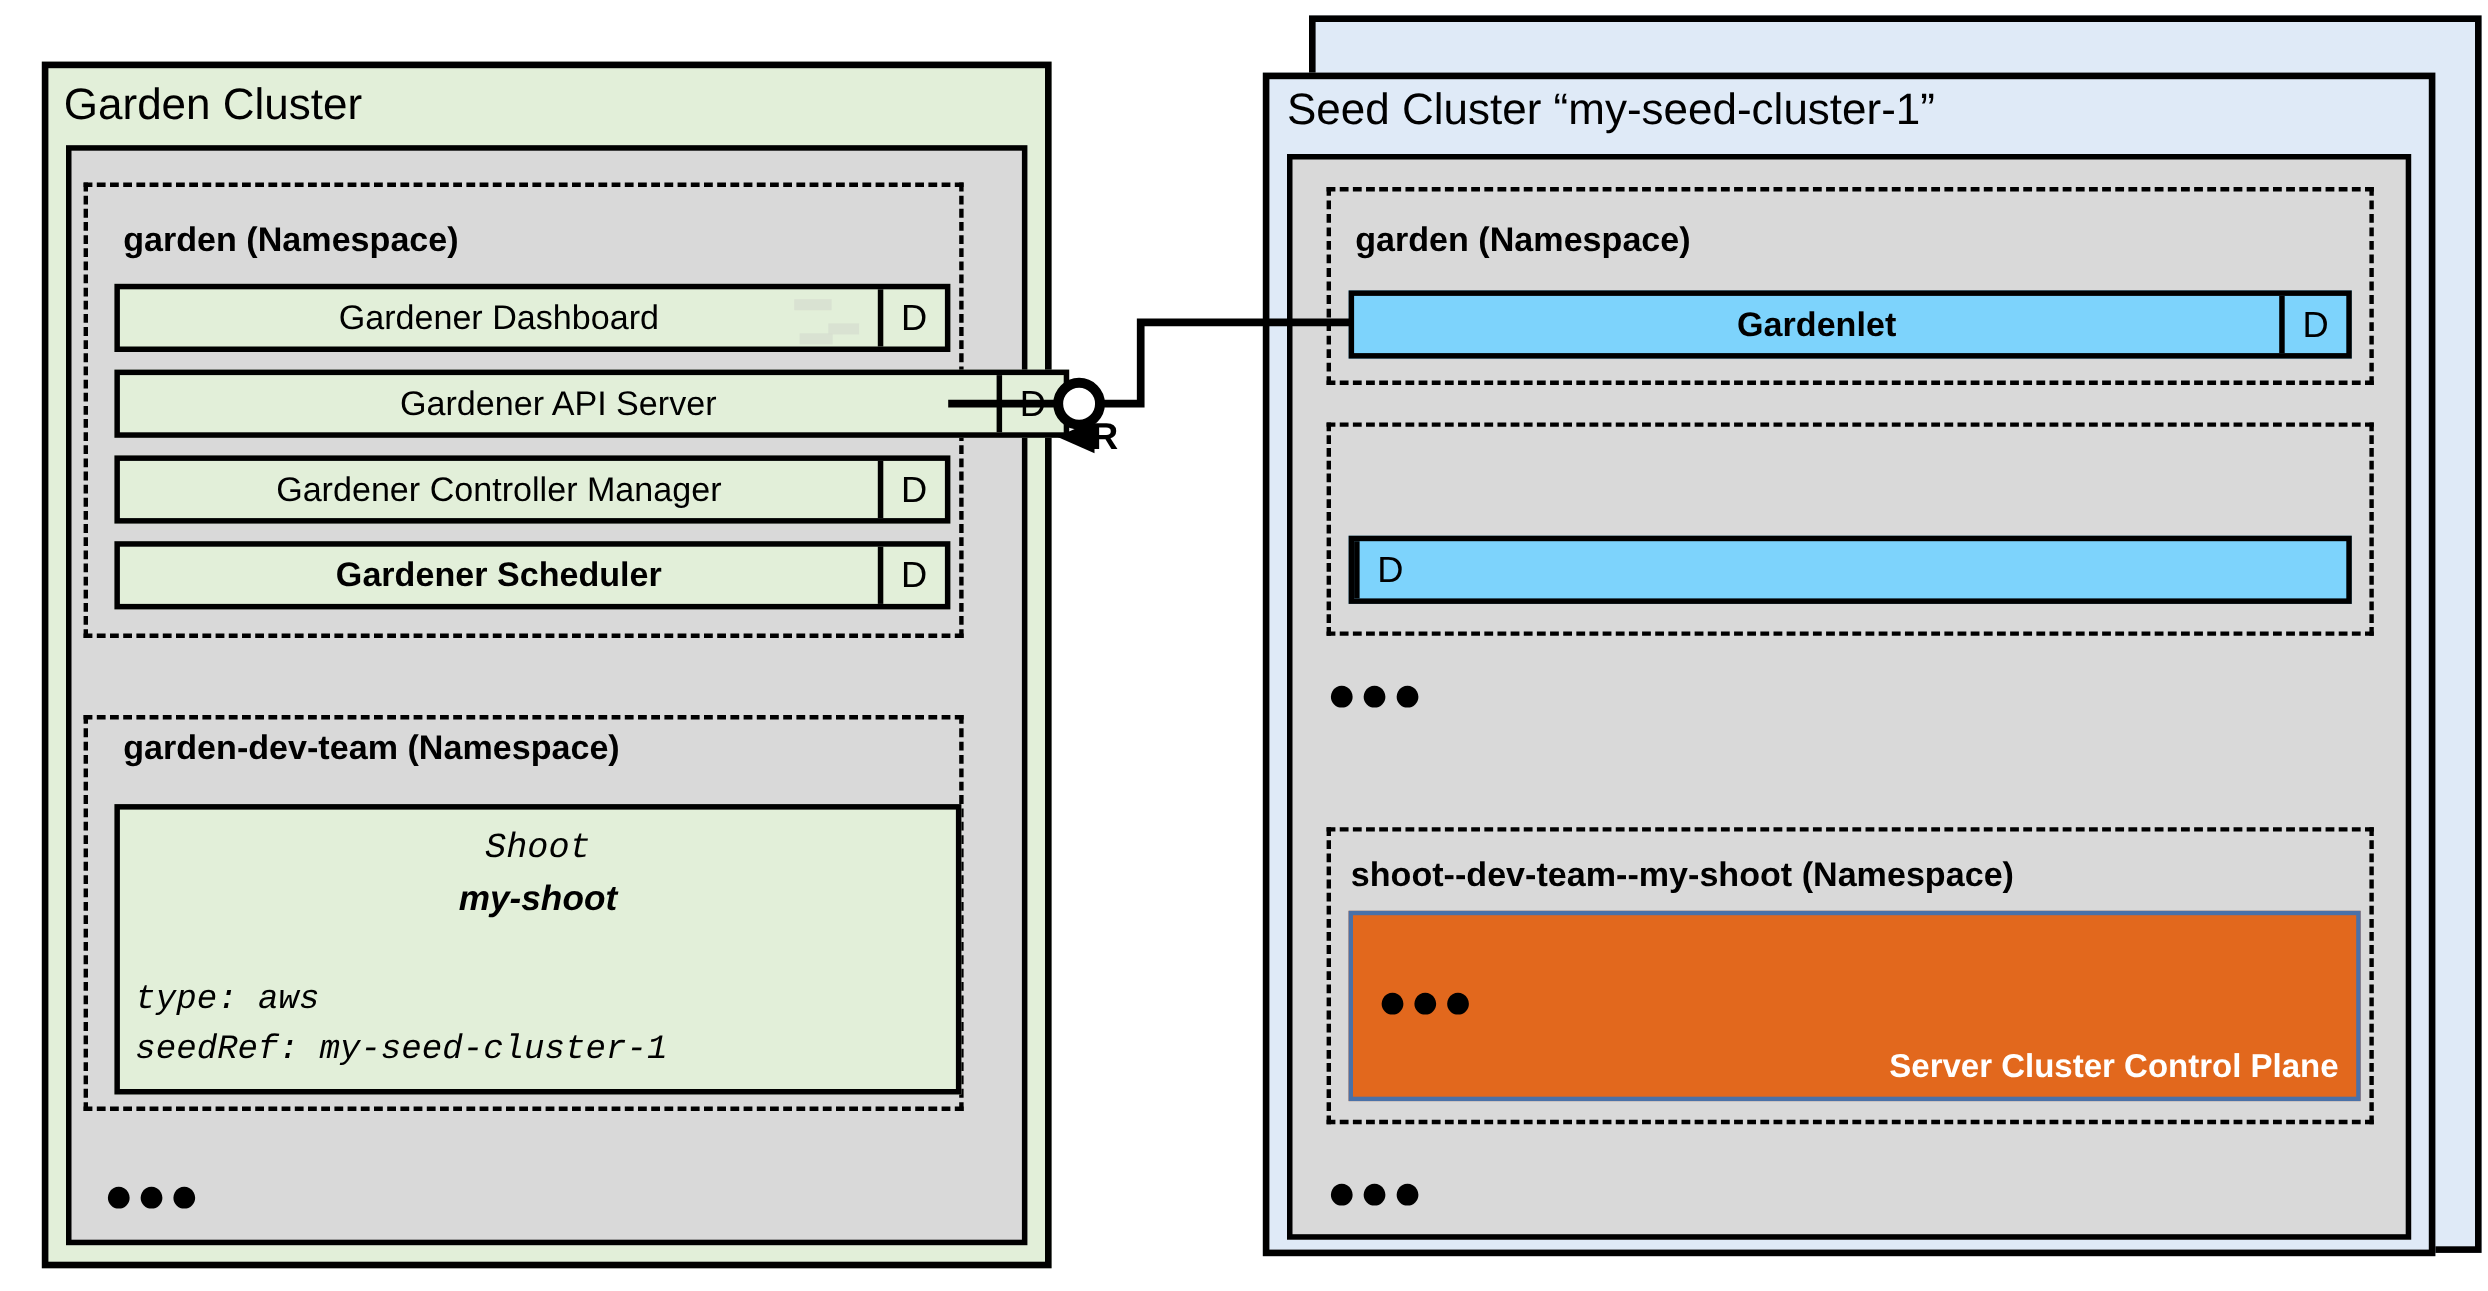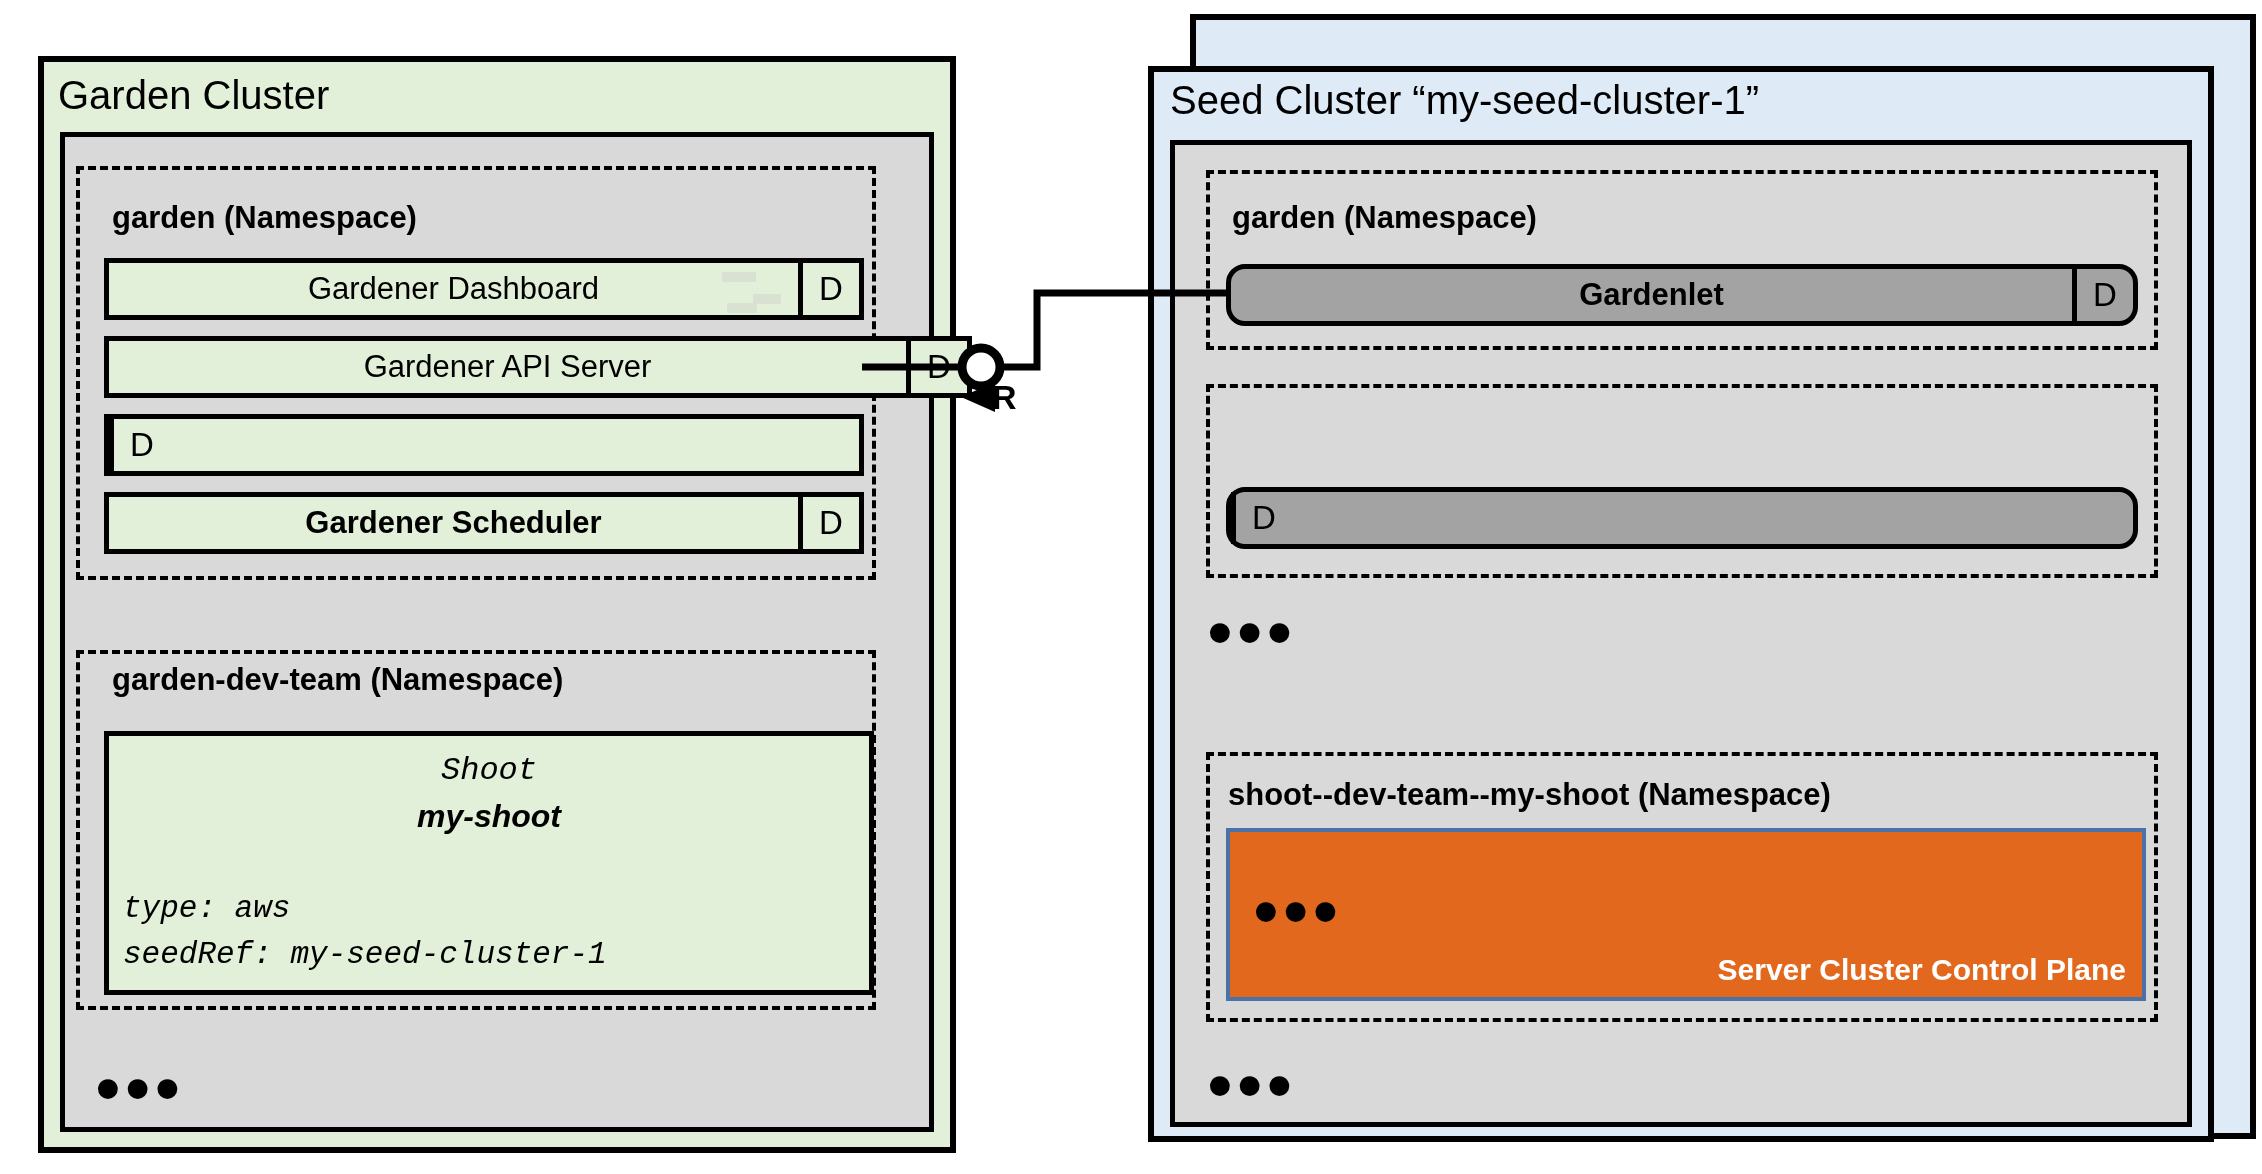--- a/index.html
+++ b/index.html
@@ -44,21 +44,21 @@
     white-space:nowrap;
   }
 
   
   .comp{
     display:flex;
     align-items:stretch;
     border:5px solid #000;
     background:#e2efd9;
   }
-  .comp.orange{background:#a3a3a3;border-radius:19px;}
+  .comp.orange{background:#7dd3fc;}
   .comp .comp-label{
     flex:1 1 auto;
     display:flex;align-items:center;justify-content:center;
     font-size:31px;color:#000;
     white-space:nowrap;
     position:relative;
   }
   .comp.bold .comp-label{font-weight:bold;}
   .comp .comp-badge{
     flex:0 0 auto;
@@ -153,20 +153,21 @@
   <div class="artifact" style="left:722px;top:272px;width:34px;height:10px;"></div>
   <div class="artifact" style="left:753px;top:294px;width:28px;height:10px;"></div>
   <div class="artifact" style="left:727px;top:303px;width:30px;height:10px;"></div>
 
   <div class="abs comp" style="left:104px;top:336px;width:868px;height:62px;">
     <div class="comp-label">Gardener API Server</div>
     <div class="comp-badge">D</div>
   </div>
 
   <div class="abs comp" style="left:104px;top:414px;width:760px;height:62px;">
+    <div class="comp-label">Gardener Controller Manager</div>
     <div class="comp-badge">D</div>
   </div>
 
   <div class="abs comp bold" style="left:104px;top:492px;width:760px;height:62px;">
     <div class="comp-label">Gardener Scheduler</div>
     <div class="comp-badge">D</div>
   </div>
 
   <div class="abs ns" style="left:76px;top:650px;width:800px;height:360px;"></div>
   <div class="ns-title" style="left:112px;top:662px;">garden-dev-team (Namespace)</div>

